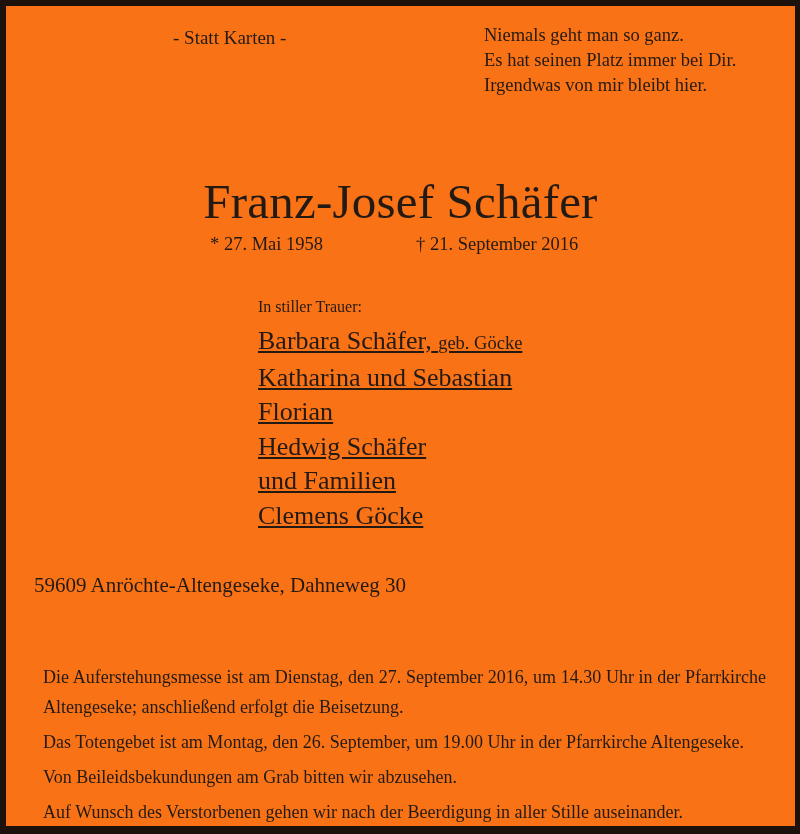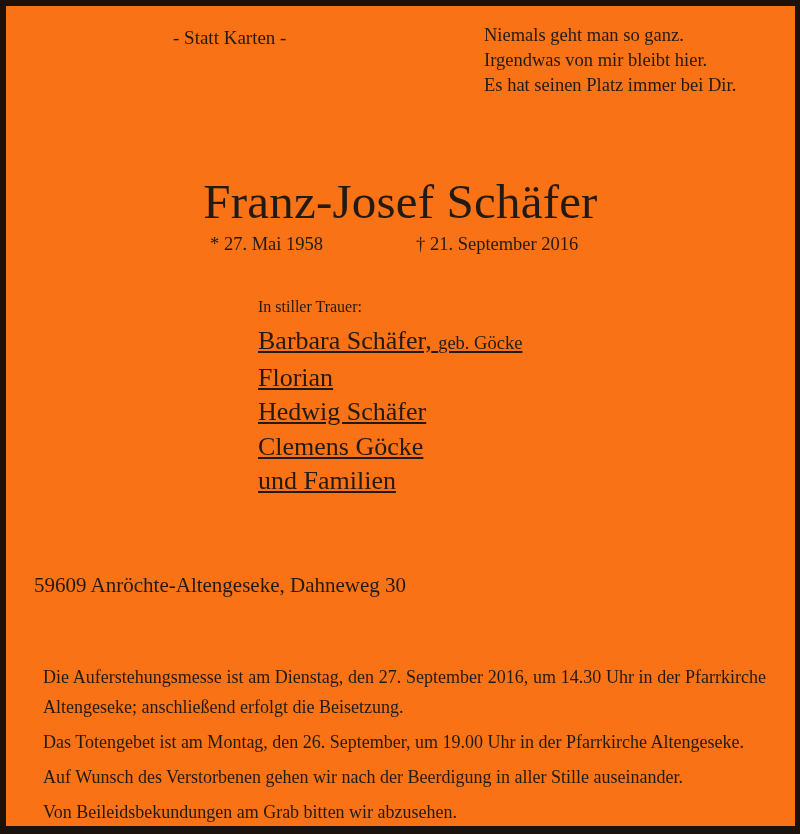--- a/index.html
+++ b/index.html
@@ -31,39 +31,40 @@
   .notes p { margin: 0 0 5px 0; text-align: justify; }
 </style>
 </head>
 <body>
 
 <div class="sheet">
   <div class="abs statt">- Statt Karten -</div>
 
   <div class="abs poem">
     <div>Niemals geht man so ganz.</div>
+    <div>Es hat seinen Platz immer bei Dir.</div>
     <div>Irgendwas von mir bleibt hier.</div>
-    <div>Es hat seinen Platz immer bei Dir.</div>
   </div>
 
   <div class="abs name">Franz-Josef Schäfer</div>
   <div class="abs born">* 27. Mai 1958</div>
   <div class="abs died">† 21. September 2016</div>
 
   <div class="abs trauer-label">In stiller Trauer:</div>
 
   <div class="abs mourners">
     <div><span>Barbara Schäfer,</span> <span class="small">geb. Göcke</span></div>
+    <div>Katharina und Sebastian</div>
     <div>Florian</div>
     <div>Hedwig Schäfer</div>
+    <div>und Familien</div>
     <div>Clemens Göcke</div>
-    <div>und Familien</div>
   </div>
 
   <div class="abs address">59609 Anröchte-Altengeseke, Dahneweg 30</div>
 
   <div class="abs notes" style="white-space: normal;">
     <p>Die Auferstehungsmesse ist am Dienstag, den 27. September 2016, um 14.30 Uhr in der Pfarrkirche Altengeseke; anschließend erfolgt die Beisetzung.</p>
     <p>Das Totengebet ist am Montag, den 26. September, um 19.00 Uhr in der Pfarrkirche Altengeseke.</p>
+    <p>Von Beileidsbekundungen am Grab bitten wir abzusehen.</p>
     <p>Auf Wunsch des Verstorbenen gehen wir nach der Beerdigung in aller Stille auseinander.</p>
-    <p>Von Beileidsbekundungen am Grab bitten wir abzusehen.</p>
   </div>
 </div>
 
 </body></html>

